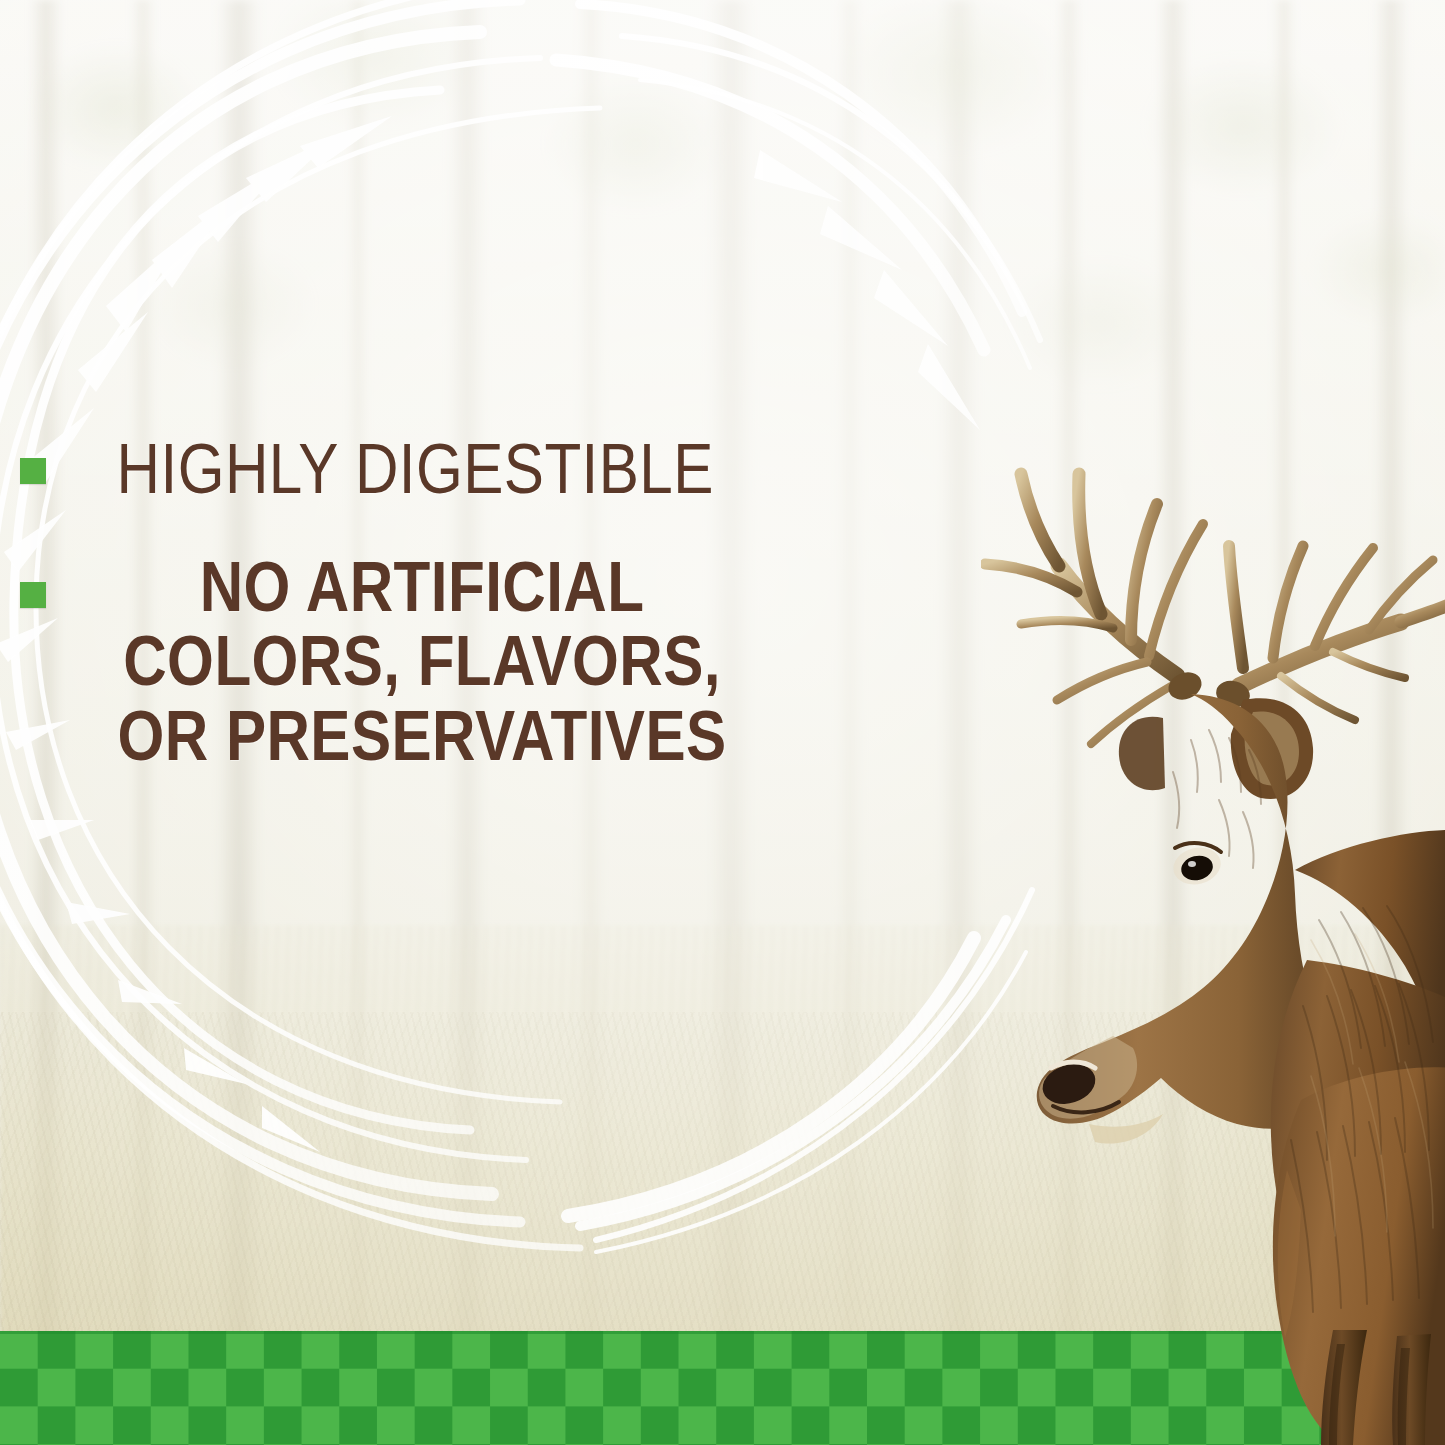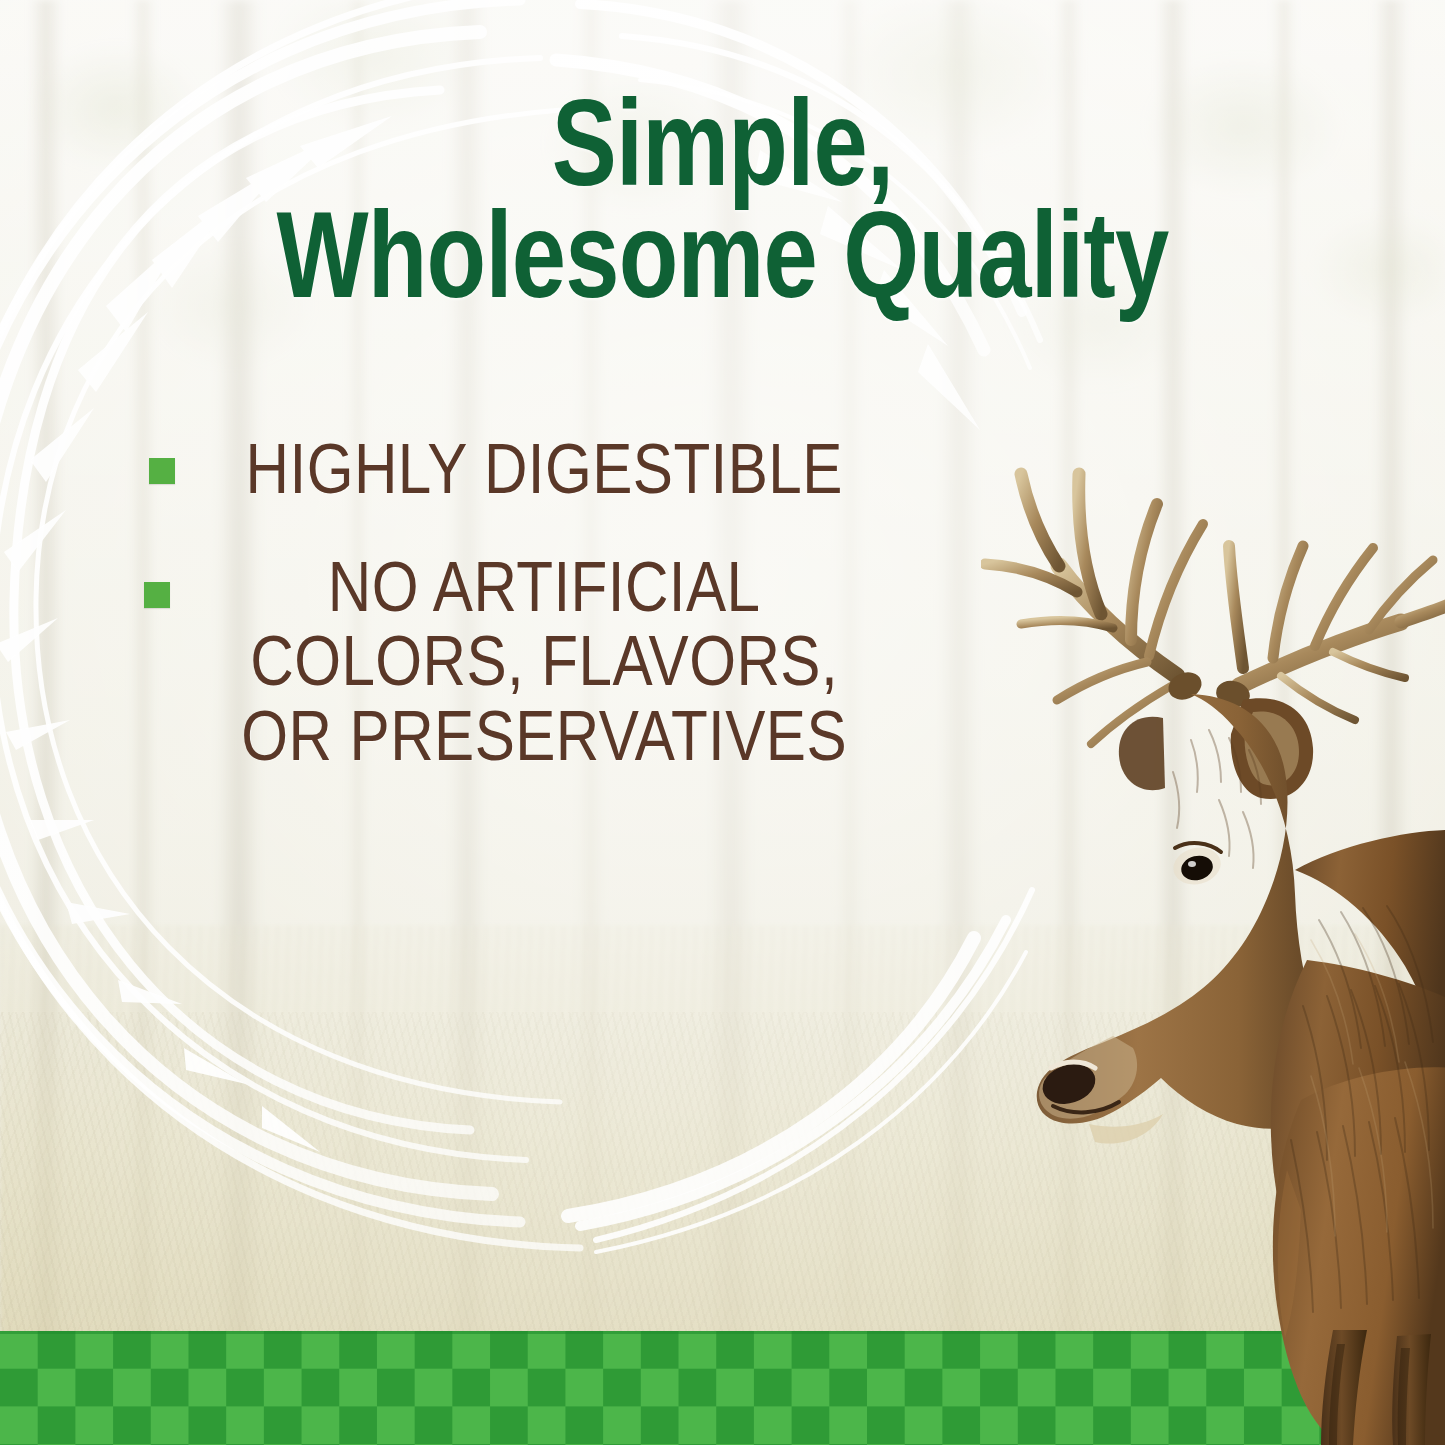--- a/index.html
+++ b/index.html
@@ -81,24 +81,24 @@
   }
   .headline .ln1{font-size:122px;transform:scaleX(.80);transform-origin:center;}
   .headline .ln2{font-size:122px;transform:scaleX(.80);transform-origin:center;margin-top:-8px;}
 
   
   .bullets{
     position:absolute;left:20px;top:432px;width:1000px;
     z-index:6;
   }
   .bullet-row{
-    display:flex;align-items:flex-start;justify-content:center;
+    display:flex;align-items:flex-start;
     margin-bottom:44px;
   }
-  .bullet-row:last-child{margin-bottom:8px;}
+  .bullet-row:last-child{margin-bottom:8px;font-weight:bold;}
   .bullet-sq{
     width:26px;height:26px;background:#55b043;
     flex:0 0 auto;margin-right:22px;margin-top:26px;
     box-shadow:0 1px 1px rgba(0,0,0,.10);
   }
   .bullet-text{
     color:#5a3828;
     font-family:"Liberation Sans", sans-serif;
     font-size:70px;
     line-height:1.06;
@@ -207,24 +207,20 @@
       </g>
       <g fill="#ffffff" opacity=".86">
         <path d="M880 210 L 962 262 L 874 238 Z"></path>
         <path d="M948 266 L 1022 330 L 940 294 Z"></path>
         <path d="M1004 330 L 1068 406 L 994 358 Z"></path>
         <path d="M1048 404 L 1100 490 L 1038 432 Z"></path>
       </g>
     </svg>
   </div>
 
-  <div class="headline">
-    <span class="ln ln1">Simple,</span>
-    <span class="ln ln2">Wholesome Quality</span>
-  </div>
 
   <div class="bullets">
     <div class="bullet-row r1">
       <span class="bullet-sq"></span>
       <span class="bullet-text">HIGHLY DIGESTIBLE</span>
     </div>
     <div class="bullet-row r3">
       <span class="bullet-sq"></span>
       <span class="bullet-text">NO ARTIFICIAL
 COLORS, FLAVORS,

